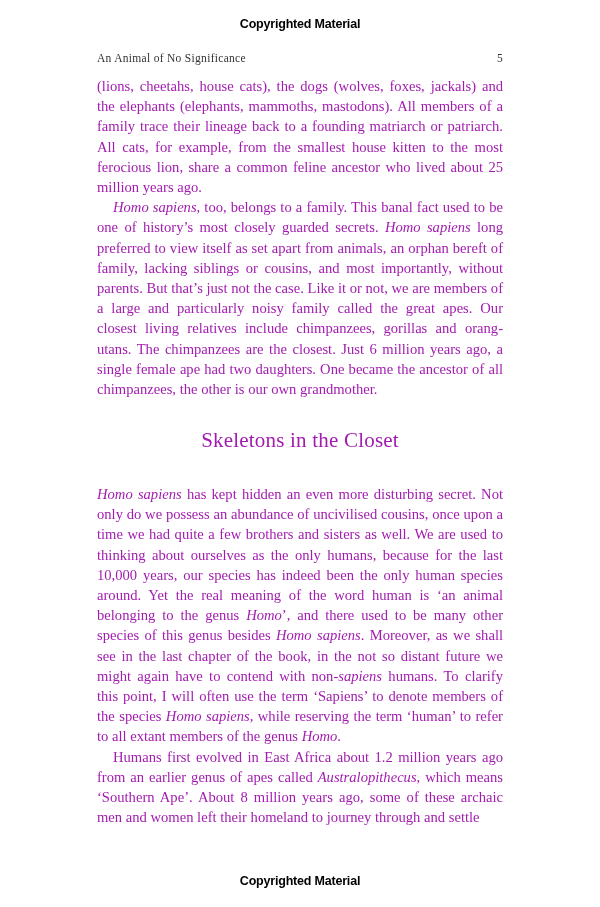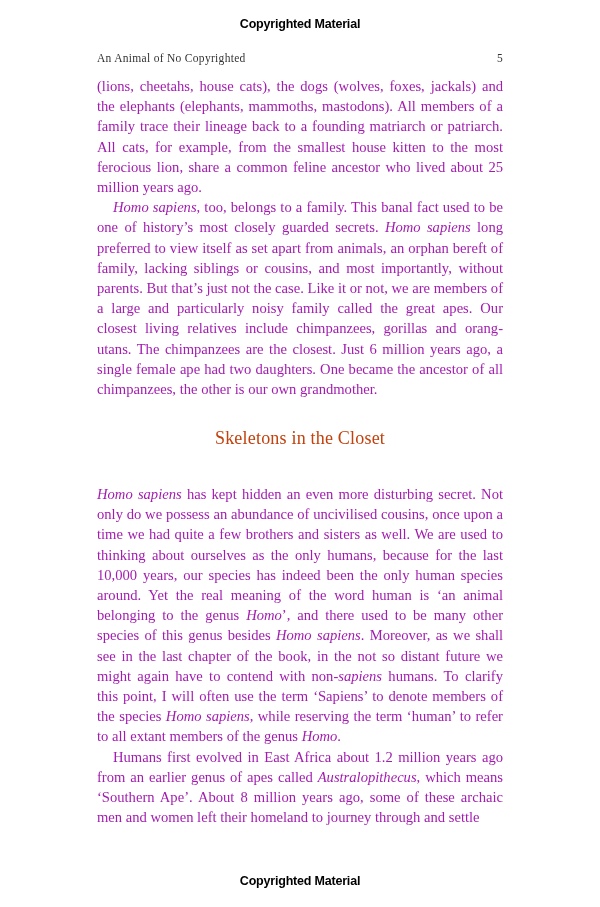--- a/index.html
+++ b/index.html
@@ -17,30 +17,30 @@
     .running-head .page { position: absolute; right: 0; top: 0; }
     .body { position: absolute; left: 97px; width: 406px;
             font-family: "Liberation Serif", serif; font-size: 14.6px;
             line-height: 20.2px; text-align: justify; color: #a21caf; }
     .sec1 { top: 76px; }
     .sec2 { top: 484px; }
     p { margin: 0; }
     p.indent { text-indent: 16px; }
     i { font-style: italic; font-family: Liberation Serif, serif; }
     .heading { position: absolute; top: 428px; left: 0; width: 600px; text-align: center;
-               font-family: "Liberation Serif", serif; font-size: 18px; color: #c2410c;
+               font-family: "Liberation Serif", serif; font-size: 21px; color: #a21caf;
                letter-spacing: 0.2px; }
   </style>
 </head>
 <body>
 
 <div class="watermark wm-top">Copyrighted Material</div>
 
 <div class="running-head">
-  <span class="title">An Animal of No Copyrighted</span>
+  <span class="title">An Animal of No Significance</span>
   <span class="page">5</span>
 </div>
 
 <div class="body sec1">
   <p>(lions, cheetahs, house cats), the dogs (wolves, foxes, jackals) and the elephants (elephants, mammoths, mastodons). All members of a family trace their lineage back to a founding matriarch or patriarch. All cats, for example, from the smallest house kitten to the most ferocious lion, share a common feline ancestor who lived about 25 million years ago.</p>
   <p class="indent"><i>Homo sapiens</i><span>, too, belongs to a family. This banal fact used to be one of history’s most closely guarded secrets. </span><i>Homo sapiens</i><span> long preferred to view itself as set apart from animals, an orphan bereft of family, lacking siblings or cousins, and most importantly, without parents. But that’s just not the case. Like it or not, we are members of a large and particularly noisy family called the great apes. Our closest living relatives include chimpanzees, gorillas and orang-utans. The chimpanzees are the closest. Just 6 million years ago, a single female ape had two daughters. One became the ancestor of all chimpanzees, the other is our own grandmother.</span></p>
 </div>
 
 <div class="heading">Skeletons in the Closet</div>
 

